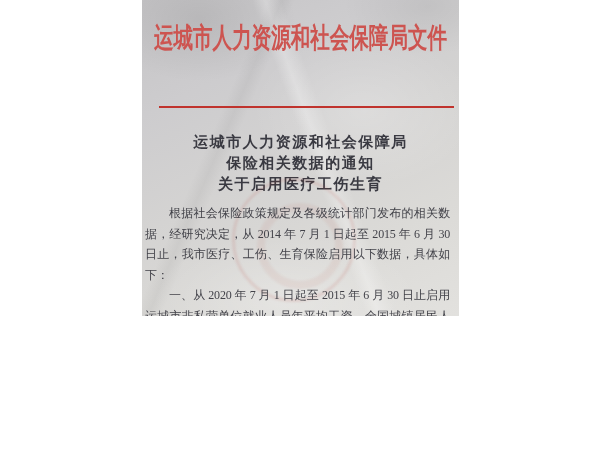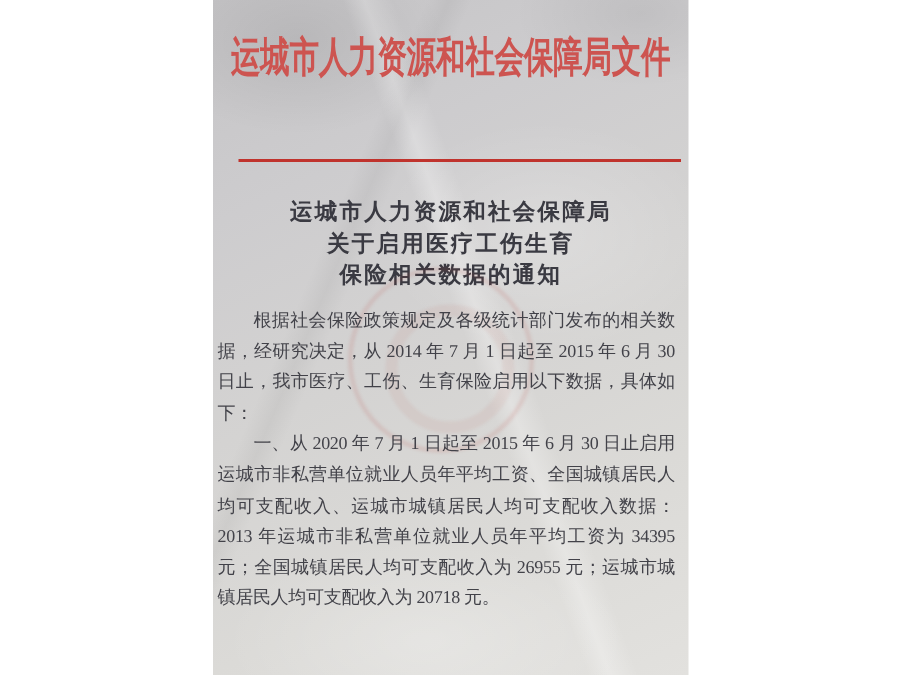--- a/index.html
+++ b/index.html
@@ -6,21 +6,21 @@
     margin: 0; padding: 0;
     width: 600px; height: 450px;
     background: #ffffff;
     font-family: "Liberation Serif", "DejaVu Serif", serif;
     overflow: hidden;
     position: relative;
   }
   .photo {
     position: absolute;
     left: 142px; top: 0;
-    width: 317px; height: 450px;
+    width: 317px; height: 316px;
     background: linear-gradient(155deg, #c5c4c6 0%, #cdccce 25%, #d4d3d2 50%, #dbdad7 75%, #e2e1de 100%);
     overflow: hidden;
   }
   .wrinkles {
     position: absolute; left: 0; top: 0; right: 0; bottom: 0;
     background:
       radial-gradient(ellipse 140px 90px at 18% 6%, rgba(0,0,0,0.08), transparent 70%),
       radial-gradient(ellipse 120px 70px at 90% 2%, rgba(0,0,0,0.06), transparent 70%),
       radial-gradient(ellipse 160px 110px at 70% 35%, rgba(255,255,255,0.22), transparent 70%),
       linear-gradient(113deg, transparent 28%, rgba(0,0,0,0.045) 31%, transparent 34%),
@@ -86,22 +86,22 @@
 <div class="photo">
   <div class="wrinkles"></div>
 
   <div class="red-header" style="color:#cd5450;">运城市人力资源和社会保障局文件</div>
 
 
   <div class="red-rule" style="background:#c0332d;"></div>
 
   <div class="doc-title">
     <div>运城市人力资源和社会保障局</div>
+    <div>保险相关数据的通知</div>
     <div>关于启用医疗工伤生育</div>
-    <div>保险相关数据的通知</div>
   </div>
 
   <div class="seal">
     <div class="seal-inner"></div>
   </div>
 
   <div class="body-text">
     <p class="indent">根据社会保险政策规定及各级统计部门发布的相关数据，经研究决定，从 2014 年 7 月 1 日起至 2015 年 6 月 30 日止，我市医疗、工伤、生育保险启用以下数据，具体如下：</p>
     <p class="indent">一、从 2020 年 7 月 1 日起至 2015 年 6 月 30 日止启用运城市非私营单位就业人员年平均工资、全国城镇居民人均可支配收入、运城市城镇居民人均可支配收入数据：2013 年运城市非私营单位就业人员年平均工资为 34395 元；全国城镇居民人均可支配收入为 26955 元；运城市城镇居民人均可支配收入为 20718 元。</p>
   </div>

